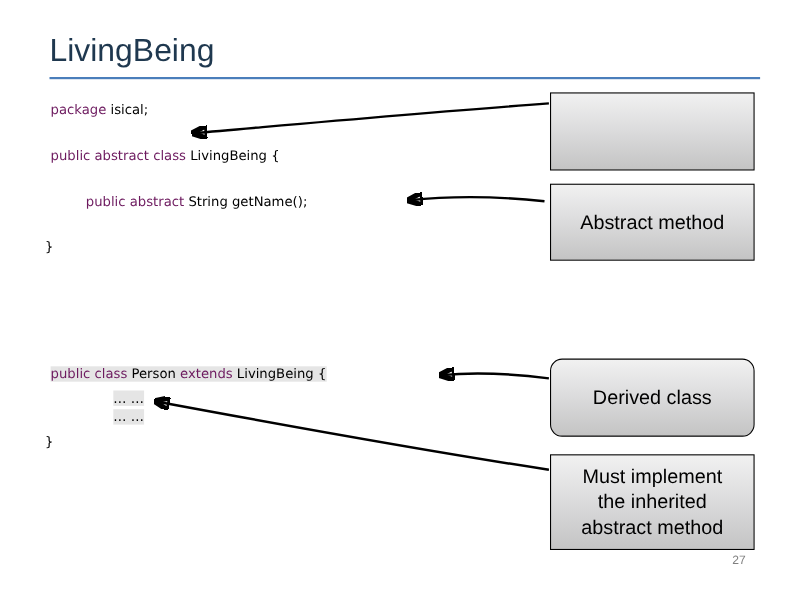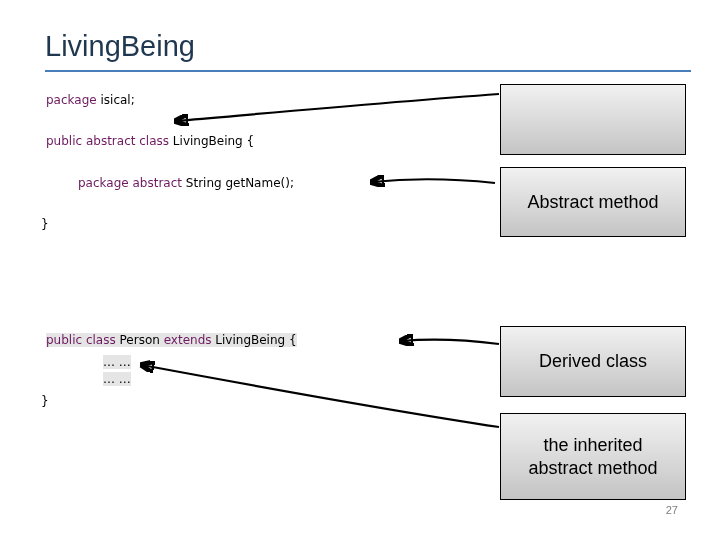--- a/index.html
+++ b/index.html
@@ -48,41 +48,41 @@
     position:absolute;width:186px;
     border:1.5px solid #000;
     background:linear-gradient(to bottom,#f1f1f1 0%,#ddddde 45%,#c4c4c4 100%);
     box-sizing:border-box;
     display:flex;flex-direction:column;align-items:center;justify-content:center;
     font-size:18px;line-height:23px;color:#000;text-align:center;
   }
   .callout span{display:block;}
   .box1{left:500px;top:84px;height:71px;}
   .box2{left:500px;top:167px;height:70px;}
-  .box3{left:500px;top:326px;height:71px;}
+  .box3{left:500px;top:326px;height:71px;border-radius:11px;}
   .box4{left:500px;top:413px;height:87px;}
   
   .page-num{
     position:absolute;left:648px;top:504px;width:30px;
     font-size:11px;color:#7f7f7f;text-align:right;
   }
 </style>
 </head>
 <body>
 
 <div class="slide">
 
   <h1 class="title">LivingBeing</h1>
   <div class="title-rule"></div>
 
   <div class="code-line l1"><span class="kw">package</span><span> isical;</span></div>
 
   <div class="code-line l2"><span class="kw">public abstract class</span><span> LivingBeing {</span></div>
 
-  <div class="code-line l3"><span class="kw">package abstract</span><span> String getName();</span></div>
+  <div class="code-line l3"><span class="kw">public abstract</span><span> String getName();</span></div>
 
   <div class="code-line l4">}</div>
 
   <div class="code-line l5"><span class="hl"><span class="kw">public class</span><span> Person </span><span class="kw">extends</span><span> LivingBeing {</span></span></div>
 
   <div class="code-line l6"><span class="hl">… …</span></div>
 
   <div class="code-line l7"><span class="hl">… …</span></div>
 
   <div class="code-line l8">}</div>
@@ -104,19 +104,20 @@
 
   <div class="callout box2">
     <span>Abstract method</span>
   </div>
 
   <div class="callout box3">
     <span>Derived class</span>
   </div>
 
   <div class="callout box4">
+    <span>Must implement</span>
     <span>the inherited</span>
     <span>abstract method</span>
   </div>
 
   <div class="page-num">27</div>
 
 </div>
 
 </body></html>

